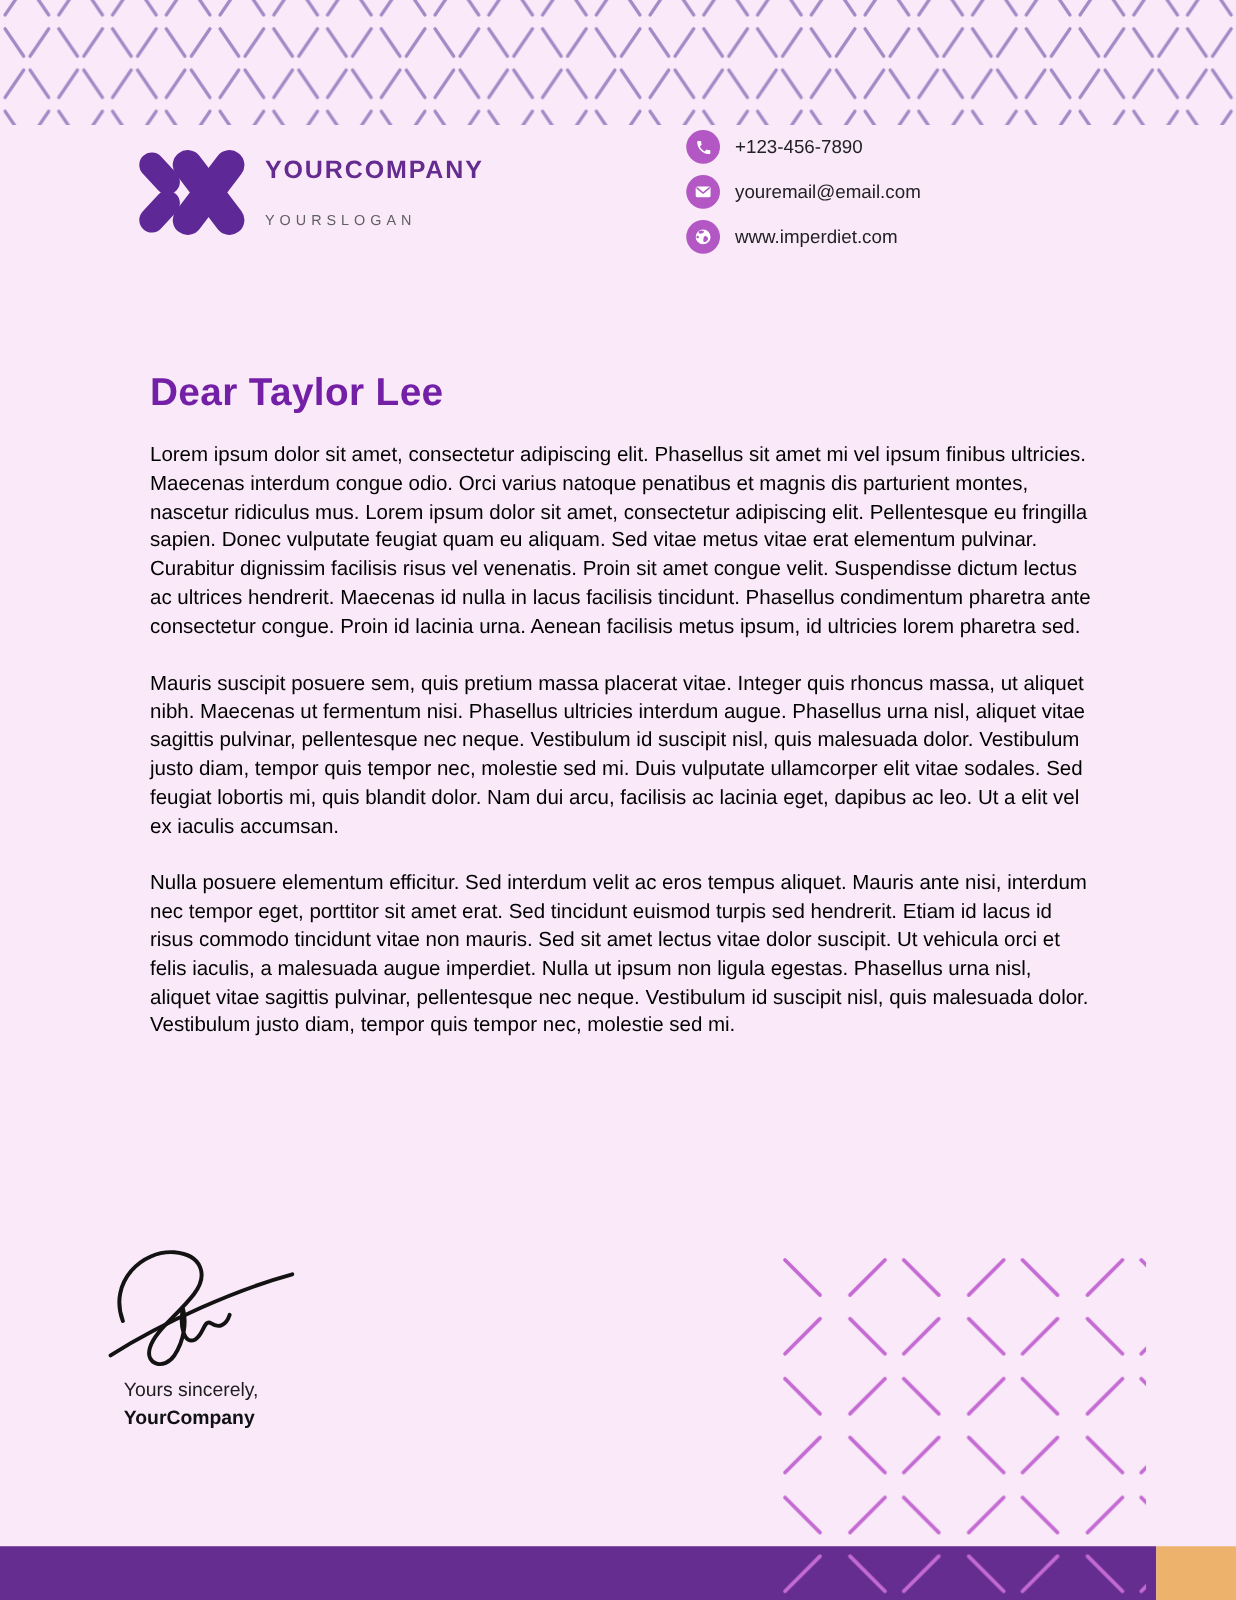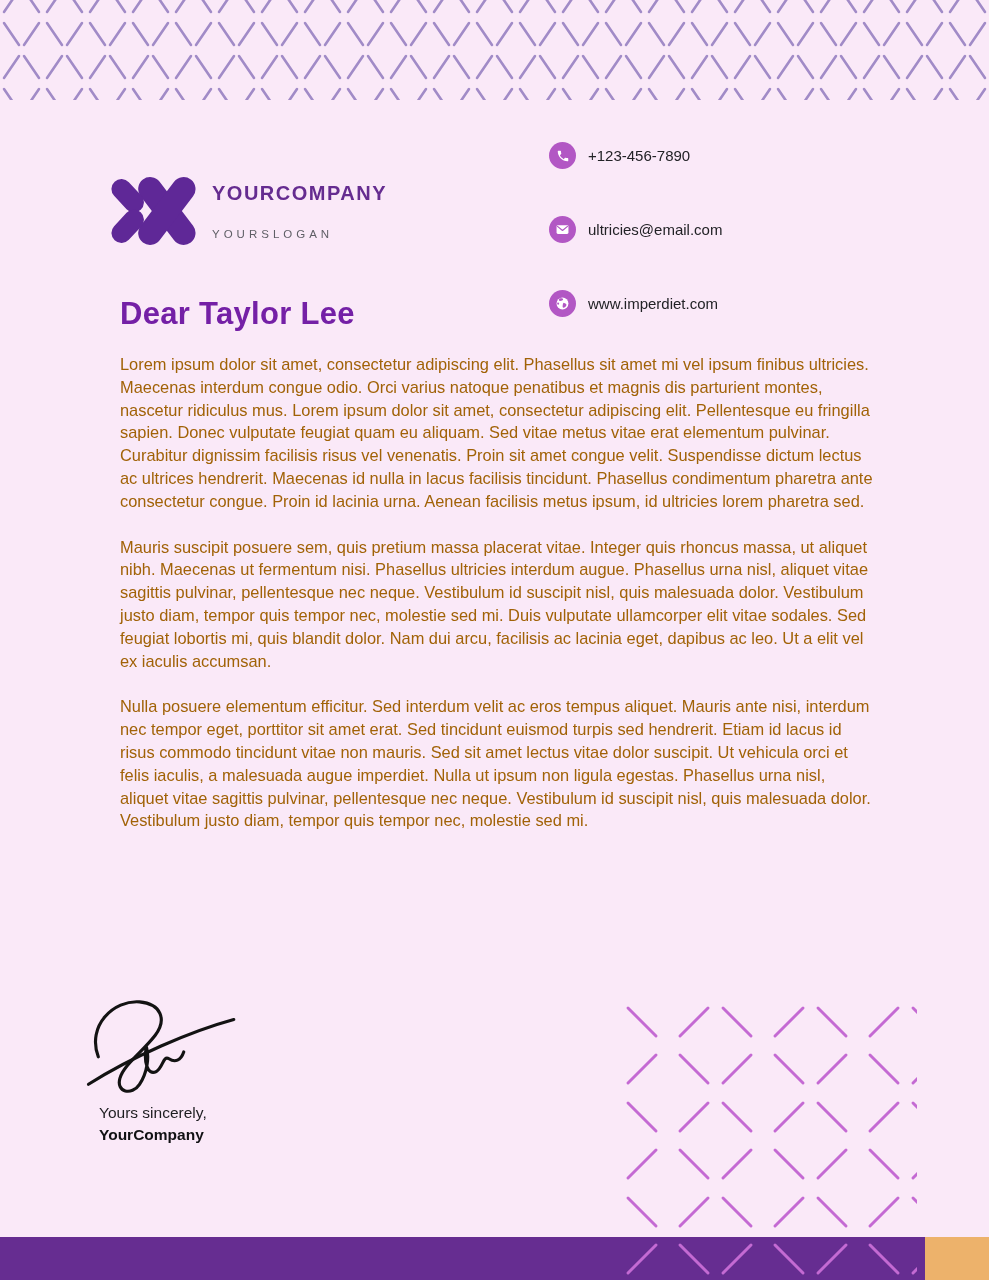--- a/index.html
+++ b/index.html
@@ -17,35 +17,35 @@
   
   .header{position:absolute;top:104px;left:110px;right:60px;display:flex;justify-content:space-between;z-index:2;}
   .brand{display:flex;align-items:center;gap:16px;}
   .brand-text .company-name{
     font-size:20px;font-weight:bold;letter-spacing:1.5px;color:#652c90;
   }
   .brand-text .slogan{
     font-size:11.5px;letter-spacing:4px;color:#5f5f66;margin-top:23px;
   }
   .contact{display:flex;flex-direction:column;gap:9px;width:380px;}
-  .contact-row{display:flex;align-items:center;gap:12px;margin-top:38px;}
+  .contact-row{display:flex;align-items:center;gap:12px;}
   .contact-icon{
     width:27px;height:27px;border-radius:50%;
     background:#b257c4;flex:0 0 auto;
     display:flex;align-items:center;justify-content:center;
   }
   .contact-text{font-size:15px;color:#222226;}
   
   .letter{position:absolute;left:120px;top:296px;width:758px;z-index:2;}
   .greeting{
     font-size:31px;font-weight:bold;color:#7420a6;letter-spacing:0.3px;
     margin:0 0 21px 0;
   }
   .letter p{
-    font-size:16.4px;line-height:22.8px;color:#a16207;
+    font-size:16.4px;line-height:22.8px;color:#000000;
     margin:0 0 23px 0;
   }
   
   .closing{position:absolute;left:82px;top:992px;z-index:2;}
   .closing .signature{display:block;margin-left:2px;}
   .valediction{font-size:15.5px;color:#1d1d20;margin:4px 0 4px 17px;}
   .signatory{font-size:15.5px;font-weight:bold;color:#111114;margin-left:17px;}
   
   .footer-bar{position:absolute;left:0;bottom:0;width:925px;height:43px;background:#662d91;z-index:2;}
   .footer-accent{position:absolute;right:0;bottom:0;width:64px;height:43px;background:#edb26b;z-index:2;}
@@ -94,21 +94,21 @@
         </span>
         <span class="contact-text">+123-456-7890</span>
       </div>
       <div class="contact-row">
         <span class="contact-icon">
           <svg width="15" height="15" viewBox="0 0 24 24">
               <rect x="2.5" y="5" width="19" height="14" rx="2.2" fill="#ffffff"></rect>
               <path d="M4 7 L12 13.5 L20 7" fill="none" stroke="#b257c4" stroke-width="2" stroke-linecap="round" stroke-linejoin="round"></path>
             </svg>
         </span>
-        <span class="contact-text">ultricies@email.com</span>
+        <span class="contact-text">youremail@email.com</span>
       </div>
       <div class="contact-row">
         <span class="contact-icon">
           <svg width="15" height="15" viewBox="0 0 24 24">
               <circle cx="12" cy="12" r="9.5" fill="#ffffff"></circle>
               <path fill="#b257c4" d="M7 4.5c2-1 4-1 5.5 0 1 .8.3 2.2-1 2.6-1.6.5-3.4 1.4-4.5.4-.9-.9-1-2.3 0-3zM14.5 11c2 .3 4 1.6 3.8 3.3-.2 1.8-1.8 3.6-3.6 4.2-1.6.6-2.8-.7-2.5-2.3.3-1.8.5-5.5 2.3-5.2zM4.5 10.5c1.2-.2 2.4 1 2.1 2.2-.3 1.2-2 1.6-2.8.6-.6-.9-.4-2.6.7-2.8z"></path>
             </svg>
         </span>
         <span class="contact-text">www.imperdiet.com</span>
       </div>

